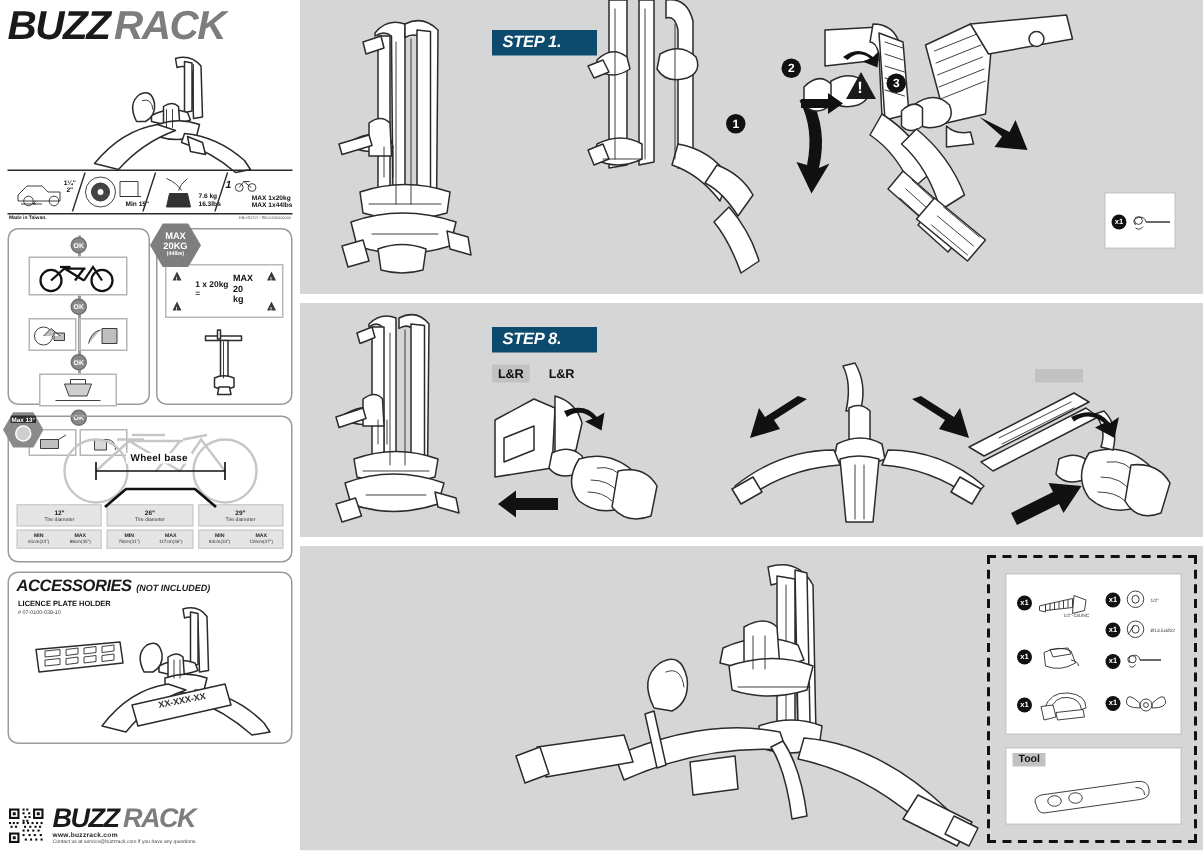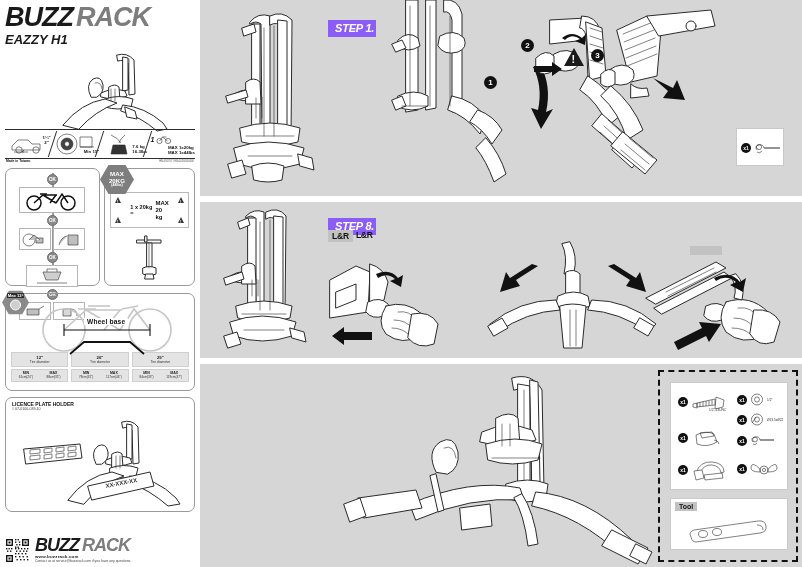--- a/index.html
+++ b/index.html
@@ -122,22 +122,22 @@
   .foot-brand .buzz { font-size: 18px; color: #1a1a1a; }
   .foot-brand .rack { font-size: 18px; color: #7d7d7d; }
   .foot-url { font-size: 4.4px; font-weight: bold; color: #222; letter-spacing: .2px; }
   .foot-contact { font-size: 3.4px; color: #444; }
 
   
   .steps { position: absolute; left: 200px; top: 0; width: 602px; height: 567px; }
   .band { position: absolute; background: #d6d6d6; }
 
   .step-badge {
-    background: #8b5cf6; color: #fff; font-style: italic; font-weight: bold;
-    font-size: 11px; padding: 2px 2px 3px 7px; display: inline-block;
+    background: #0c4a6e; color: #fff; font-style: italic; font-weight: bold;
+    font-size: 11px; padding: 2px 24px 3px 7px; display: inline-block;
     letter-spacing: -.2px;
   }
   .lr-badge {
     background: #c2c2c2; color: #111; font-weight: bold; font-size: 8.5px;
     padding: 1px 4px; display: inline-block; letter-spacing: -.2px;
   }
   .lr-plain { color: #111; font-weight: bold; font-size: 8.5px; letter-spacing: -.2px; }
   .blank-badge { background: #c2c2c2; width: 32px; height: 9px; display: inline-block; }
 
   .callout {
@@ -173,21 +173,20 @@
 <body>
 
 <div class="page">
 
   <div class="left-col">
 
     <div class="brand">
       <span class="buzz">BUZZ</span>
       <span class="rack">RACK</span>
     </div>
-    <div class="model">EAZZY H1</div>
 
     <div class="hero-art">
       <svg width="190" height="78" viewBox="0 0 190 78">
         <g class="ln">
           <path class="ln-w" d="M112 6 q10 -3 17 5 l1 34 -6 1 -1 -32 q-4 -4 -10 -2z"></path>
           <path class="ln-w" d="M118 8 l5 1 0 32 -5 1z"></path>
           <path class="ln-w" d="M96 44 q12 -6 24 -2 l2 5 q-13 5 -26 1z"></path>
           <path class="ln-w" d="M104 38 q6 -4 10 0 l1 14 -11 0z"></path>
           <path class="ln-w" d="M100 50 q14 -5 28 0 l-2 8 q-13 4 -26 0z"></path>
           <path class="ln-w" d="M58 76 q18 -22 42 -26 l12 4 q-22 8 -38 26z"></path>
@@ -447,20 +446,24 @@
             <div class="tt-half">
               <div class="tt-mm">MAX</div>
               <div class="tt-val">119cm(47")</div>
             </div>
           </div>
         </div>
       </div>
     </div>
 
     <div class="panel acc-panel">
+      <div class="acc-title">
+        <span class="main">ACCESSORIES</span>
+        <span class="sub">(NOT INCLUDED)</span>
+      </div>
       <div style="padding:3px 0 0 6px">
         <div class="acc-item">LICENCE PLATE HOLDER</div>
         <div class="acc-sku"># 07-0100-039-10</div>
       </div>
 
       <div style="position:absolute;left:16px;top:44px">
         <svg width="62" height="26" viewBox="0 0 62 26">
             <g class="ln-t">
           <path class="ln-w" d="M2 7 l56 -5 2 14 -56 6z"></path>
           <path d="M8 8 l10 -1 0 4 -10 1z M22 7 l8 -1 0 4 -8 1z M34 6 l8 -1 0 4 -8 1z M46 5 l8 -1 0 4 -8 1z"></path>
@@ -662,21 +665,21 @@
             <g class="ln-t">
           <path d="M3 8 q-3 -4 2 -5 q4 -1 5 3 l16 0 M10 6 l16 0 M8 9 q-2 3 -5 1"></path>
           <circle cx="5" cy="5" r="2.6"></circle>
         </g>
           </svg>
       </div>
     </div>
 
     <div class="step-badge" style="position:absolute;left:128px;top:218px">STEP 8.</div>
 
-    <div style="position:absolute;left:128px;top:230px;display:flex;align-items:flex-start;gap:3px">
+    <div style="position:absolute;left:128px;top:243px;display:flex;align-items:center;gap:13px">
       <span class="lr-badge">L&amp;R</span>
       <span class="lr-plain">L&amp;R</span>
     </div>
 
     <div style="position:absolute;left:20px;top:206px">
       <svg width="110" height="148" viewBox="0 0 110 148">
           <g class="ln">
         <path class="ln-w" d="M26 10 q8 -8 18 -4 l0 96 -8 2 -1 -92 q-4 -4 -9 0z"></path>
         <path class="ln-w" d="M46 6 q12 -6 20 4 l-1 98 -8 1 0 -94 q-5 -6 -11 -2z"></path>
         <path class="ln-w" d="M28 12 l8 0 0 92 -8 2z"></path>

